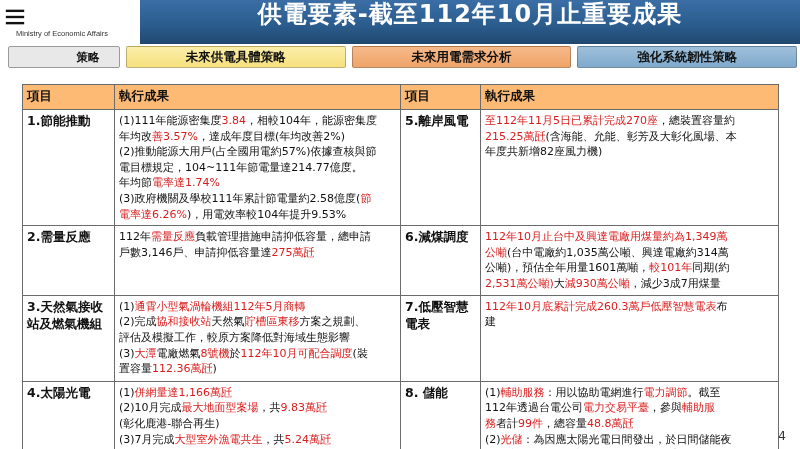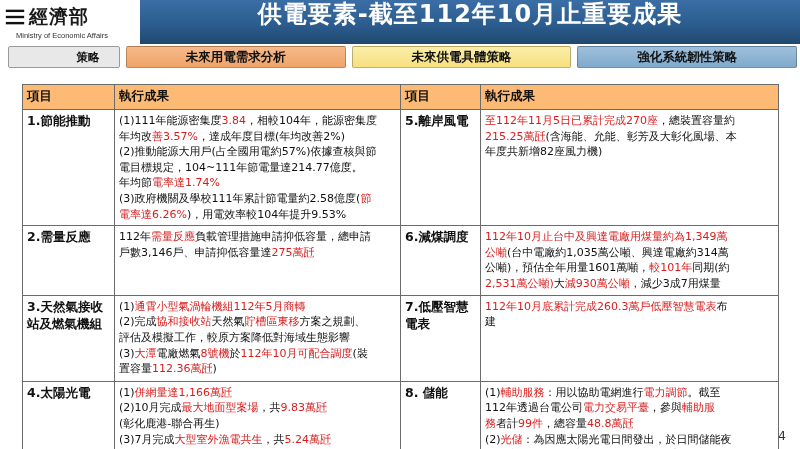--- a/index.html
+++ b/index.html
@@ -169,31 +169,30 @@
 
   <div class="header-band"></div>
 
   <div class="logo-block">
     <div class="logo-row">
       <svg class="logo-mark" viewBox="0 0 24 24">
         <rect x="2" y="4" width="20" height="2.6" fill="#111"></rect>
         <rect x="2" y="10.7" width="20" height="2.6" fill="#111"></rect>
         <rect x="2" y="17.4" width="20" height="2.6" fill="#111"></rect>
       </svg>
-      <span class="logo-cn">經濟部</span>
     </div>
     <div class="logo-en">Ministry of Economic Affairs</div>
   </div>
 
   <div class="header-title">供電要素-截至112年10月止重要成果</div>
 
   <div class="strategy-bar">
     <div class="strategy-label">策略</div>
+    <div class="strategy-tab tab-yellow">未來供電具體策略</div>
     <div class="strategy-tab tab-orange">未來用電需求分析</div>
-    <div class="strategy-tab tab-yellow">未來供電具體策略</div>
     <div class="strategy-tab tab-blue">強化系統韌性策略</div>
   </div>
 
   <div class="table-wrap">
     <table class="main">
       <colgroup>
         <col style="width:92px">
         <col style="width:286px">
         <col style="width:80px">
         <col style="width:298px">

